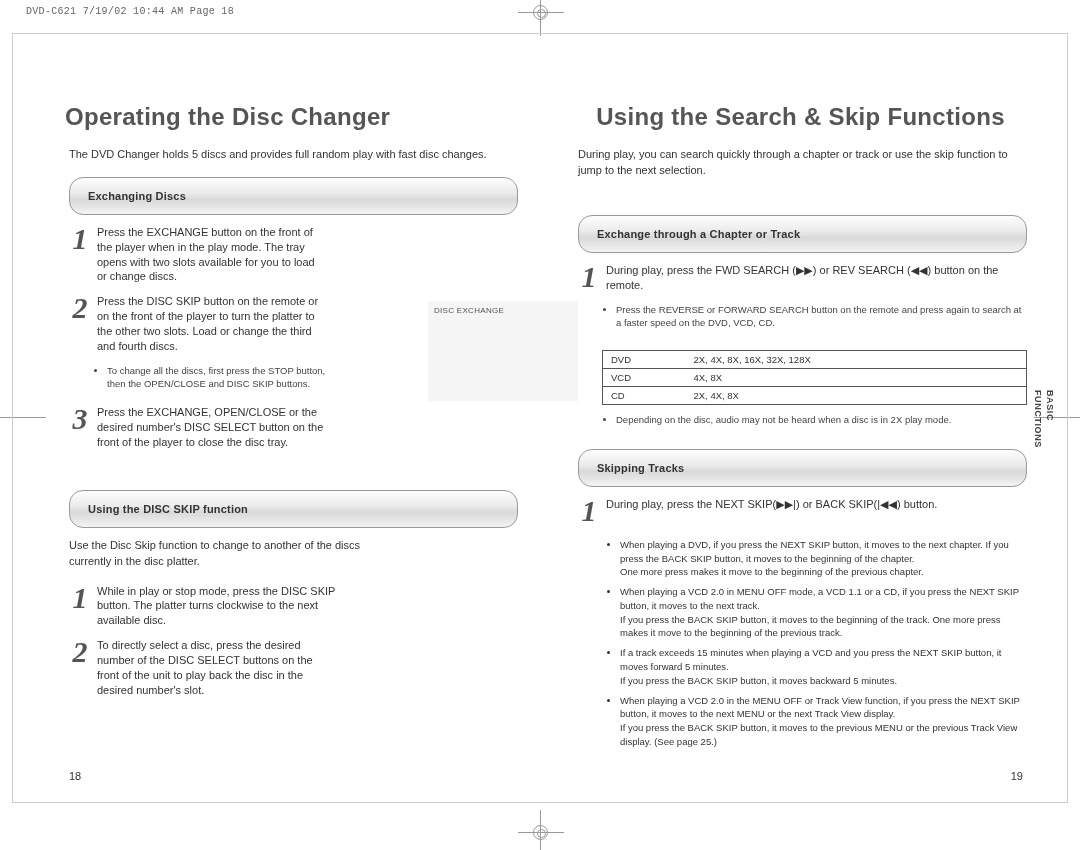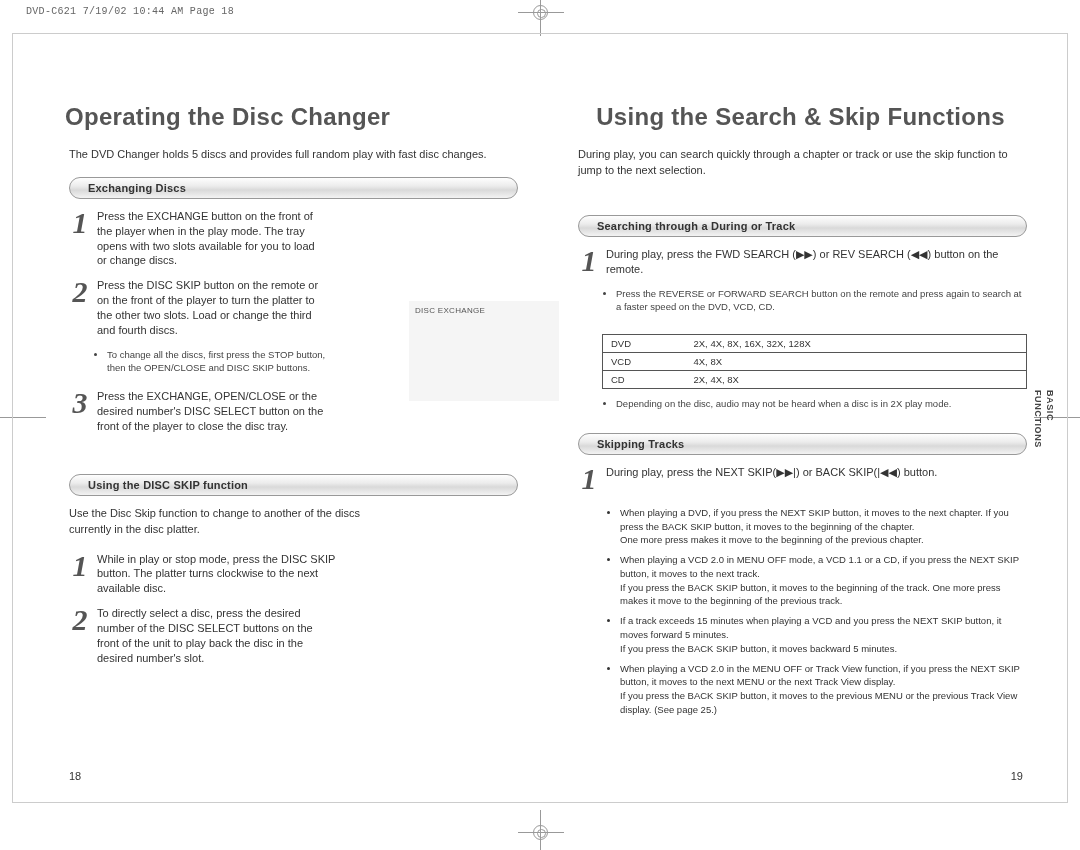--- a/index.html
+++ b/index.html
@@ -53,21 +53,21 @@
   .intro {
     font-size: 11px;
     line-height: 1.45;
     color: #333;
     margin-bottom: 14px;
   }
   .pill {
     display: inline-block;
     border: 1px solid #999;
     border-radius: 14px;
-    padding: 4px 18px;
+    padding: 12px 18px;
     font-size: 11px;
     font-weight: bold;
     color: #333;
     background: linear-gradient(#fefefe,#ececec 40%,#d9d9d9 60%,#f3f3f3);
     margin-bottom: 10px;
     letter-spacing: 0.2px;
   }
   .step {
     display: flex;
     gap: 6px;
@@ -88,21 +88,21 @@
   }
   .bul {
     font-size: 9.5px;
     line-height: 1.45;
     margin: 0 0 10px 24px;
     color: #444;
   }
   .bul li { margin-bottom: 4px; }
   .placeholder {
     position: absolute;
-    left: 340px;
+    left: 359px;
     top: 198px;
     width: 150px;
     height: 100px;
     background: #f5f5f5;
   }
   .placeholder-label {
     font-size: 8px;
     padding: 5px 6px;
     color: #555;
     letter-spacing: 0.3px;
@@ -235,21 +235,21 @@
     <div class="placeholder">
       <div class="placeholder-label">DISC EXCHANGE</div>
     </div>
   </div>
 
   <div class="col">
     <div class="page-title" style="text-align:center">Using the Search &amp; Skip Functions</div>
     <div class="intro">During play, you can search quickly through a chapter or track or use the skip function to jump to the next selection.</div>
 
     <div style="height:22px"></div>
-    <div class="pill">Searching through a During or Track</div>
+    <div class="pill">Exchange through a Chapter or Track</div>
 
     <div class="step">
       <div class="bignum">1</div>
       <div>
         <span>During play, press the FWD SEARCH (</span><span class="nowrap">▶▶</span><span>) or REV SEARCH (</span><span class="nowrap">◀◀</span><span>) button on the remote.</span>
       </div>
     </div>
     <ul class="bul">
       <li>Press the REVERSE or FORWARD SEARCH button on the remote and press again to search at a faster speed on the DVD, VCD, CD.</li>
     </ul>

